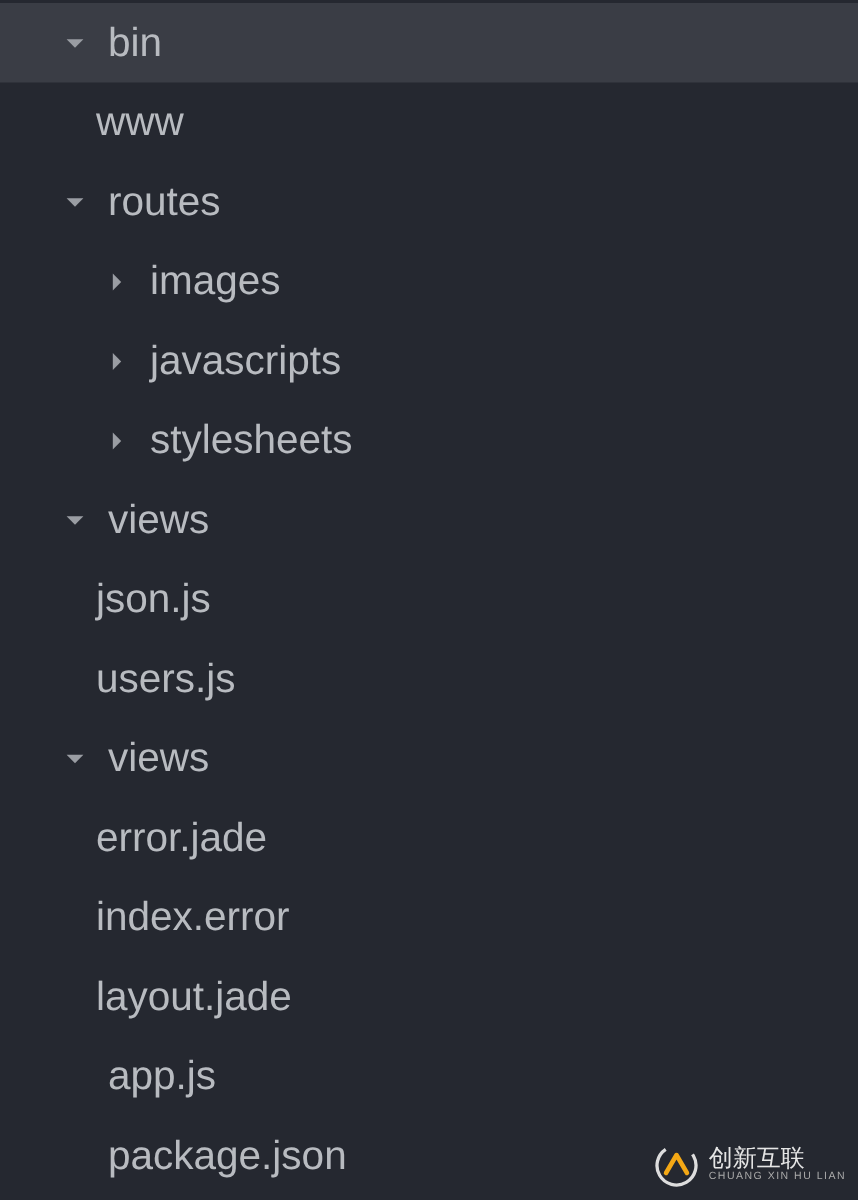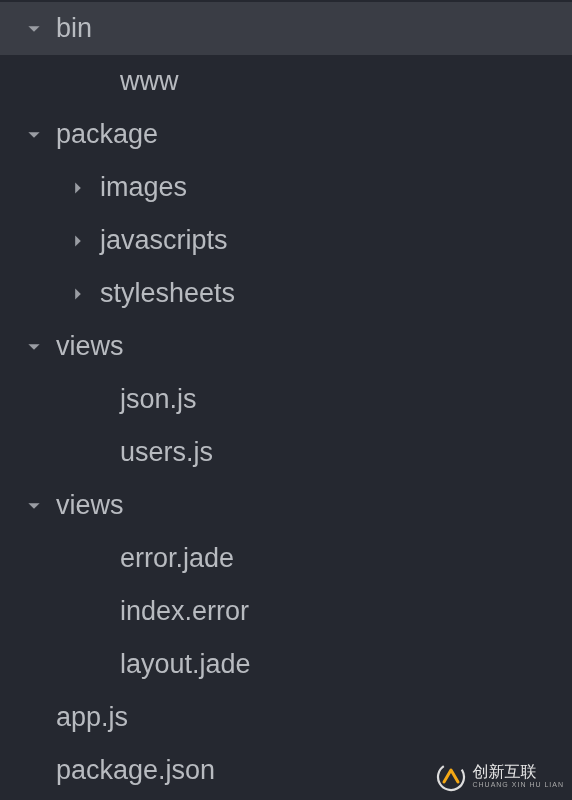--- a/index.html
+++ b/index.html
@@ -18,22 +18,22 @@
   .tree-item {
     display: flex;
     align-items: center;
     height: 53px;
     font-size: 27px;
     cursor: pointer;
   }
   .tree-item.selected {
     background: #3a3d45;
   }
-  .indent-0 { padding-left: 24px; }
-  .indent-1 { padding-left: 88px; }
+  .indent-0 { padding-left: 40px; }
+  .indent-1 { padding-left: 32px; }
   .indent-2 { padding-left: 68px; }
   .arrow {
     width: 20px;
     display: inline-flex;
     justify-content: center;
     align-items: center;
     margin-right: 12px;
     color: #9a9da3;
   }
   .arrow svg { display: block; }
@@ -80,21 +80,21 @@
     <div class="tree-item indent-1">
       <span class="no-arrow"></span>
       <span class="label">www</span>
     </div>
     <div class="tree-item indent-0">
       <span class="arrow">
         <svg width="14" height="14" viewBox="0 0 10 10">
           <path d="M1 3 L5 7 L9 3 Z" fill="currentColor"></path>
         </svg>
       </span>
-      <span class="label">package</span>
+      <span class="label">routes</span>
     </div>
     <div class="tree-item indent-2">
       <span class="arrow">
         <svg width="14" height="14" viewBox="0 0 10 10">
           <path d="M3 1 L7 5 L3 9 Z" fill="currentColor"></path>
         </svg>
       </span>
       <span class="label">images</span>
     </div>
     <div class="tree-item indent-2">

